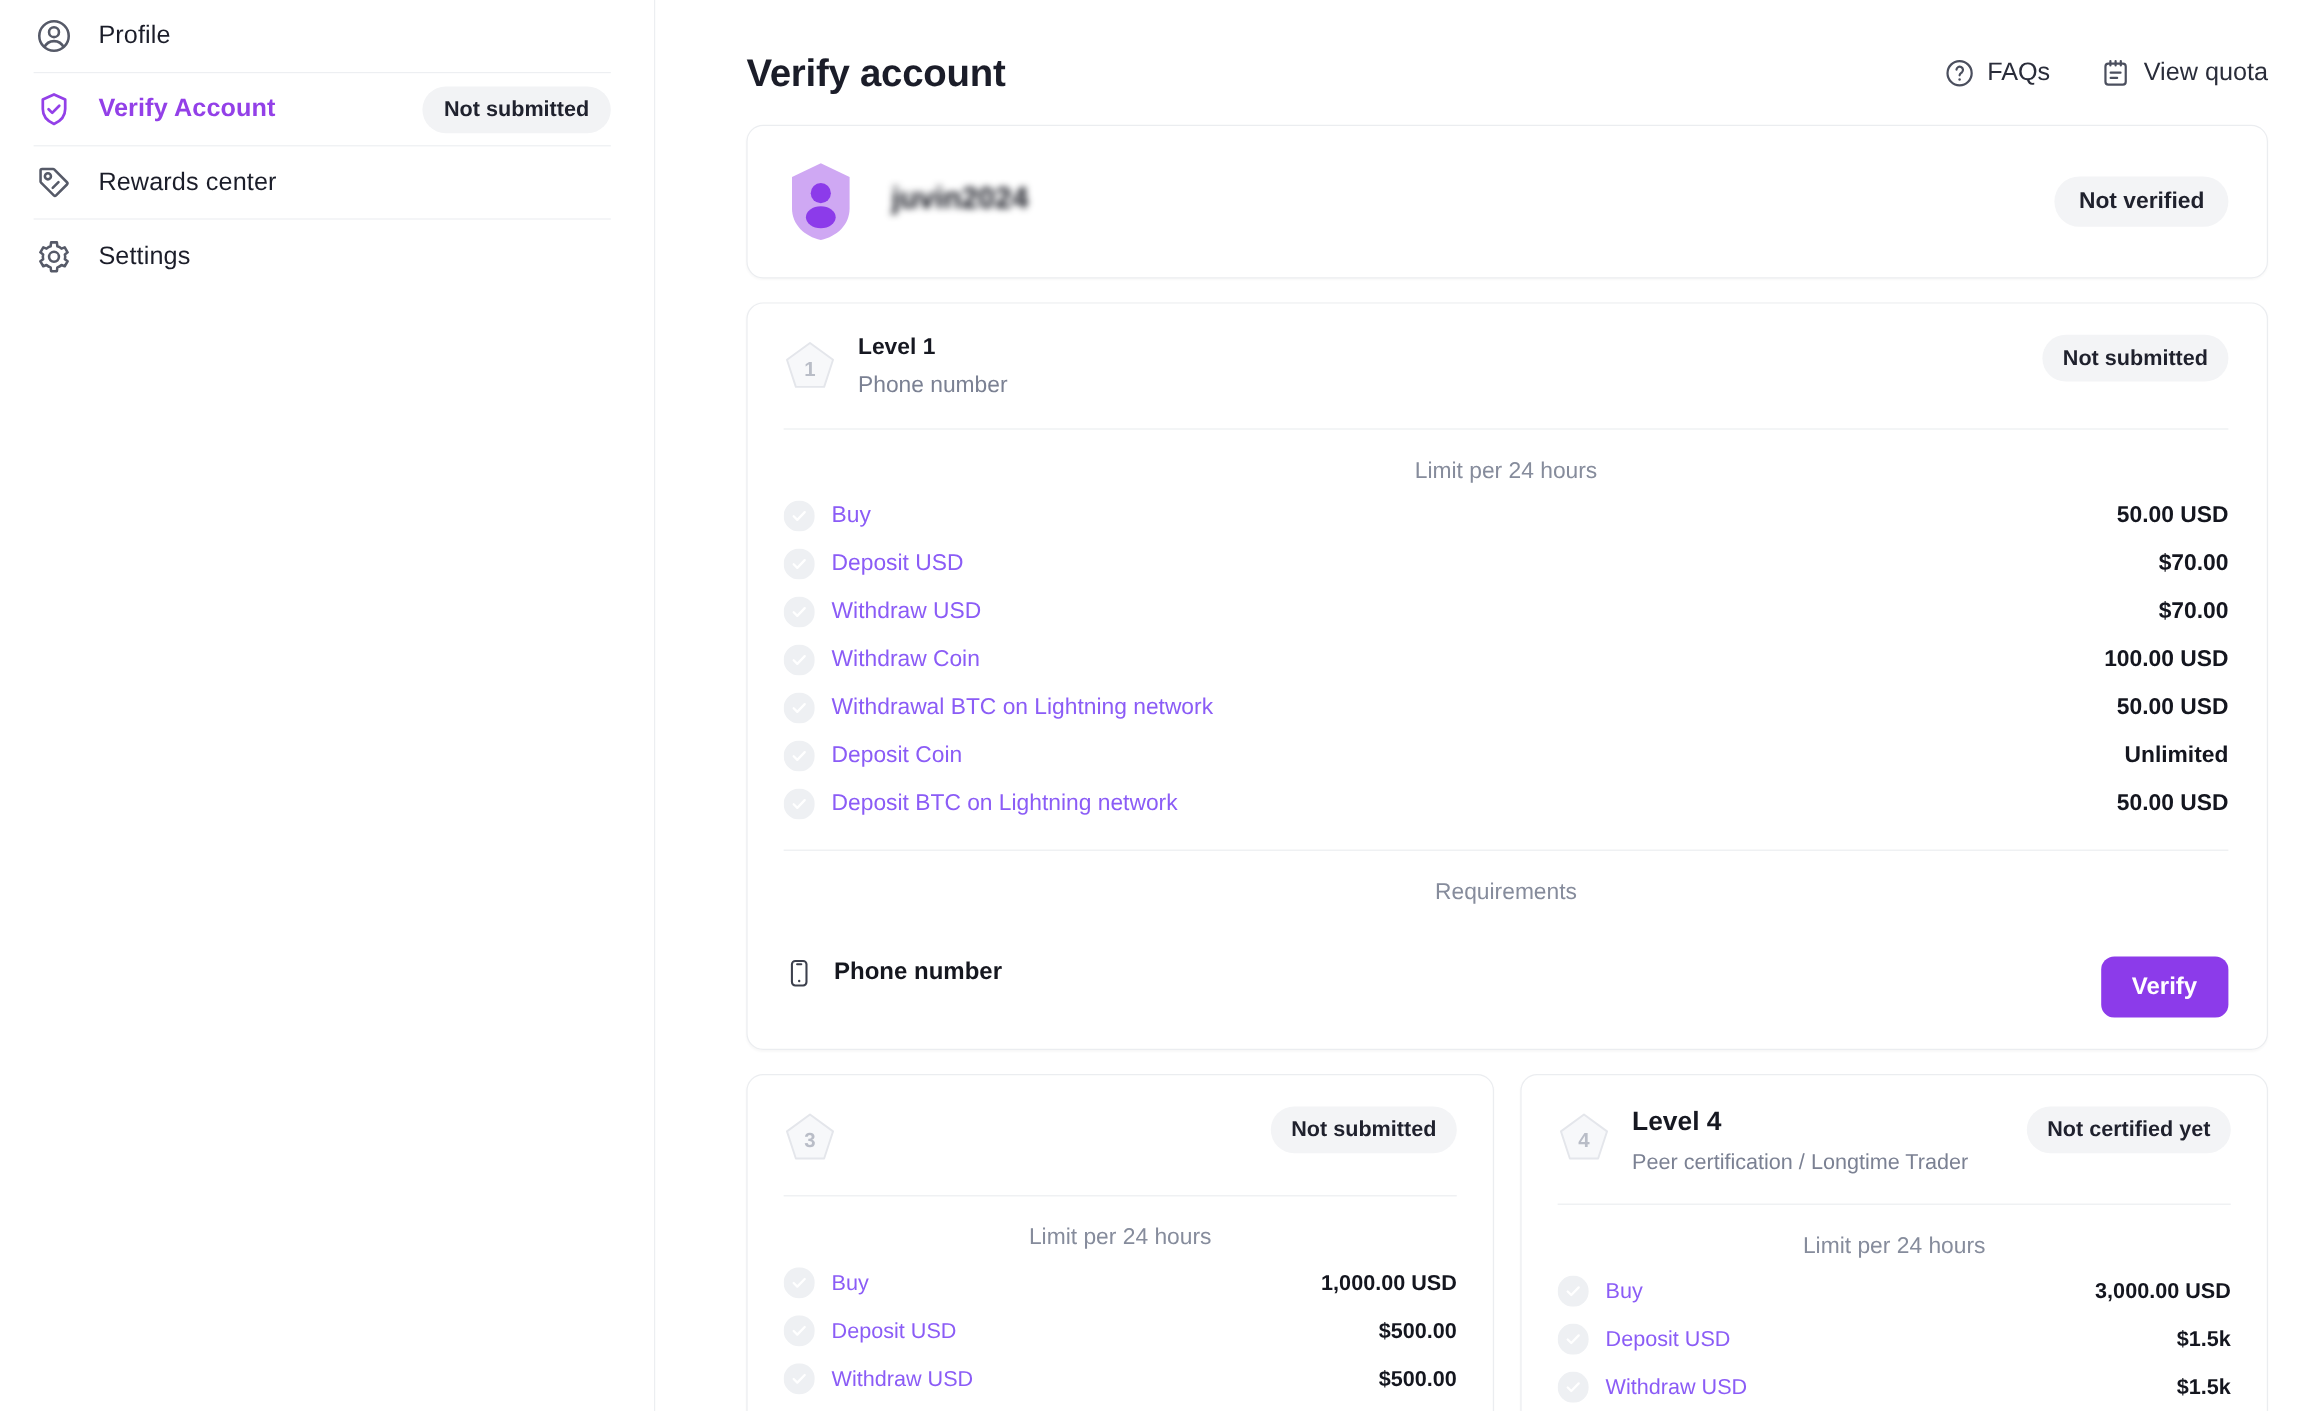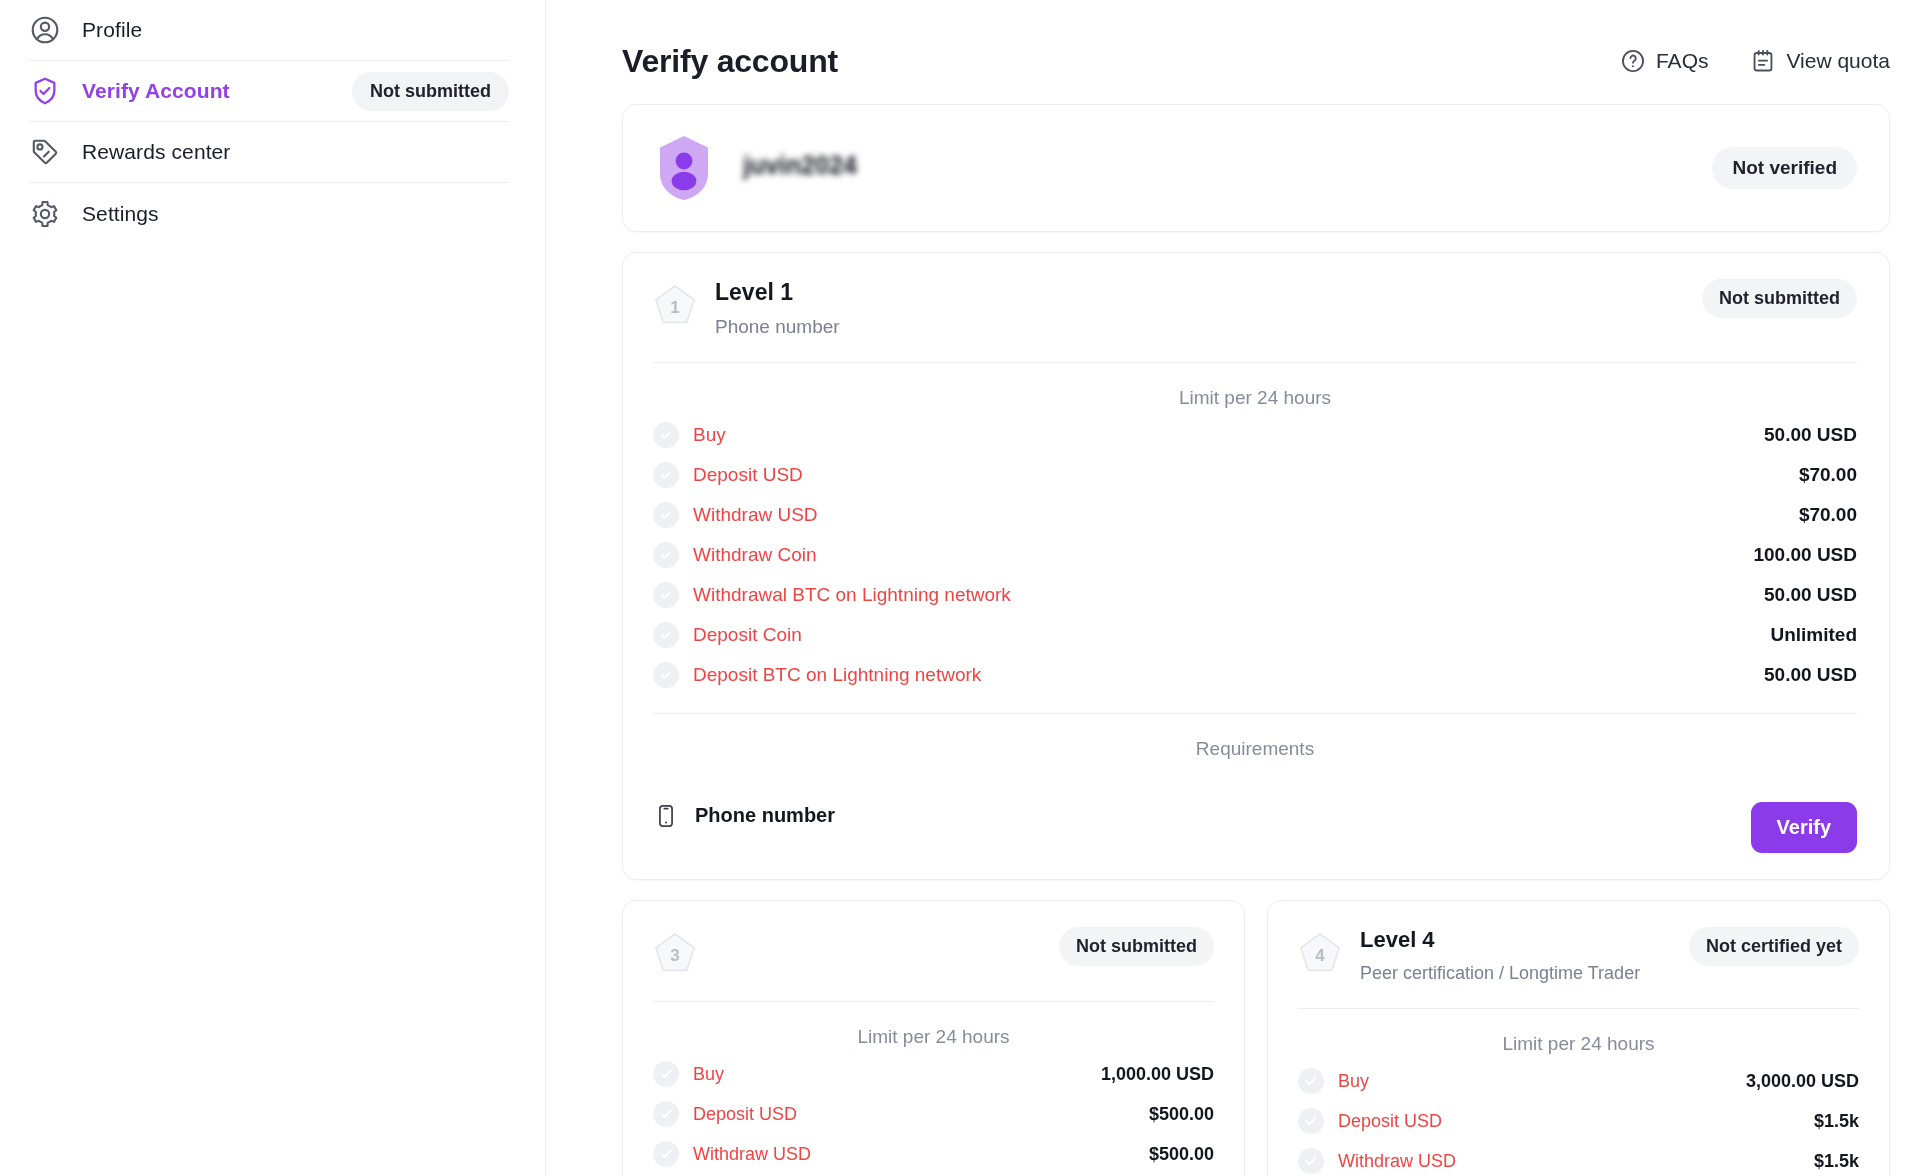--- a/index.html
+++ b/index.html
@@ -122,36 +122,36 @@
     font-weight: 600;
     border-radius: 999px;
     padding: 10px 20px;
     white-space: nowrap;
   }
 
   .card.level { padding: 26px 32px 26px 30px; }
   .level-head { display: flex; align-items: flex-start; }
   .pentagon { width: 44px; height: 46px; flex: 0 0 44px; margin-top: 4px; }
   .level-titles { margin-left: 18px; }
-  .level-name { font-size: 23px; font-weight: 700; color: #16182100; color: #161821; }
+  .level-name { font-size: 19px; font-weight: 700; color: #16182100; color: #161821; }
   .level-sub { font-size: 19px; color: #7b8193; margin-top: 10px; }
   .level-head .badge-soft { margin-left: auto; font-size: 18px; padding: 9px 17px; }
   .hr { height: 1px; background: #eceef1; margin: 24px 0 0; }
 
   .section-label {
     font-size: 19px; color: #868c9c;
     margin: 24px 0 6px;
     text-align: center;
   }
   .limit-row {
     display: flex; align-items: center;
     height: 40px;
   }
   .check { width: 26px; height: 26px; flex: 0 0 26px; }
-  .limit-name { font-size: 19px; color: #ef4444; margin-left: 14px; }
+  .limit-name { font-size: 19px; color: #8b5cf6; margin-left: 14px; }
   .limit-val {
     margin-left: auto;
     font-size: 19px; font-weight: 700; color: #14161f;
     white-space: nowrap;
   }
   .req-row { display: flex; align-items: center; margin-top: 18px; min-height: 54px; }
   .req-ico { width: 26px; height: 26px; flex: 0 0 26px; color: #3c404d; }
   .req-name { font-size: 20px; font-weight: 700; color: #15171f; margin-left: 16px; }
   .btn-verify {
     margin-left: auto;

